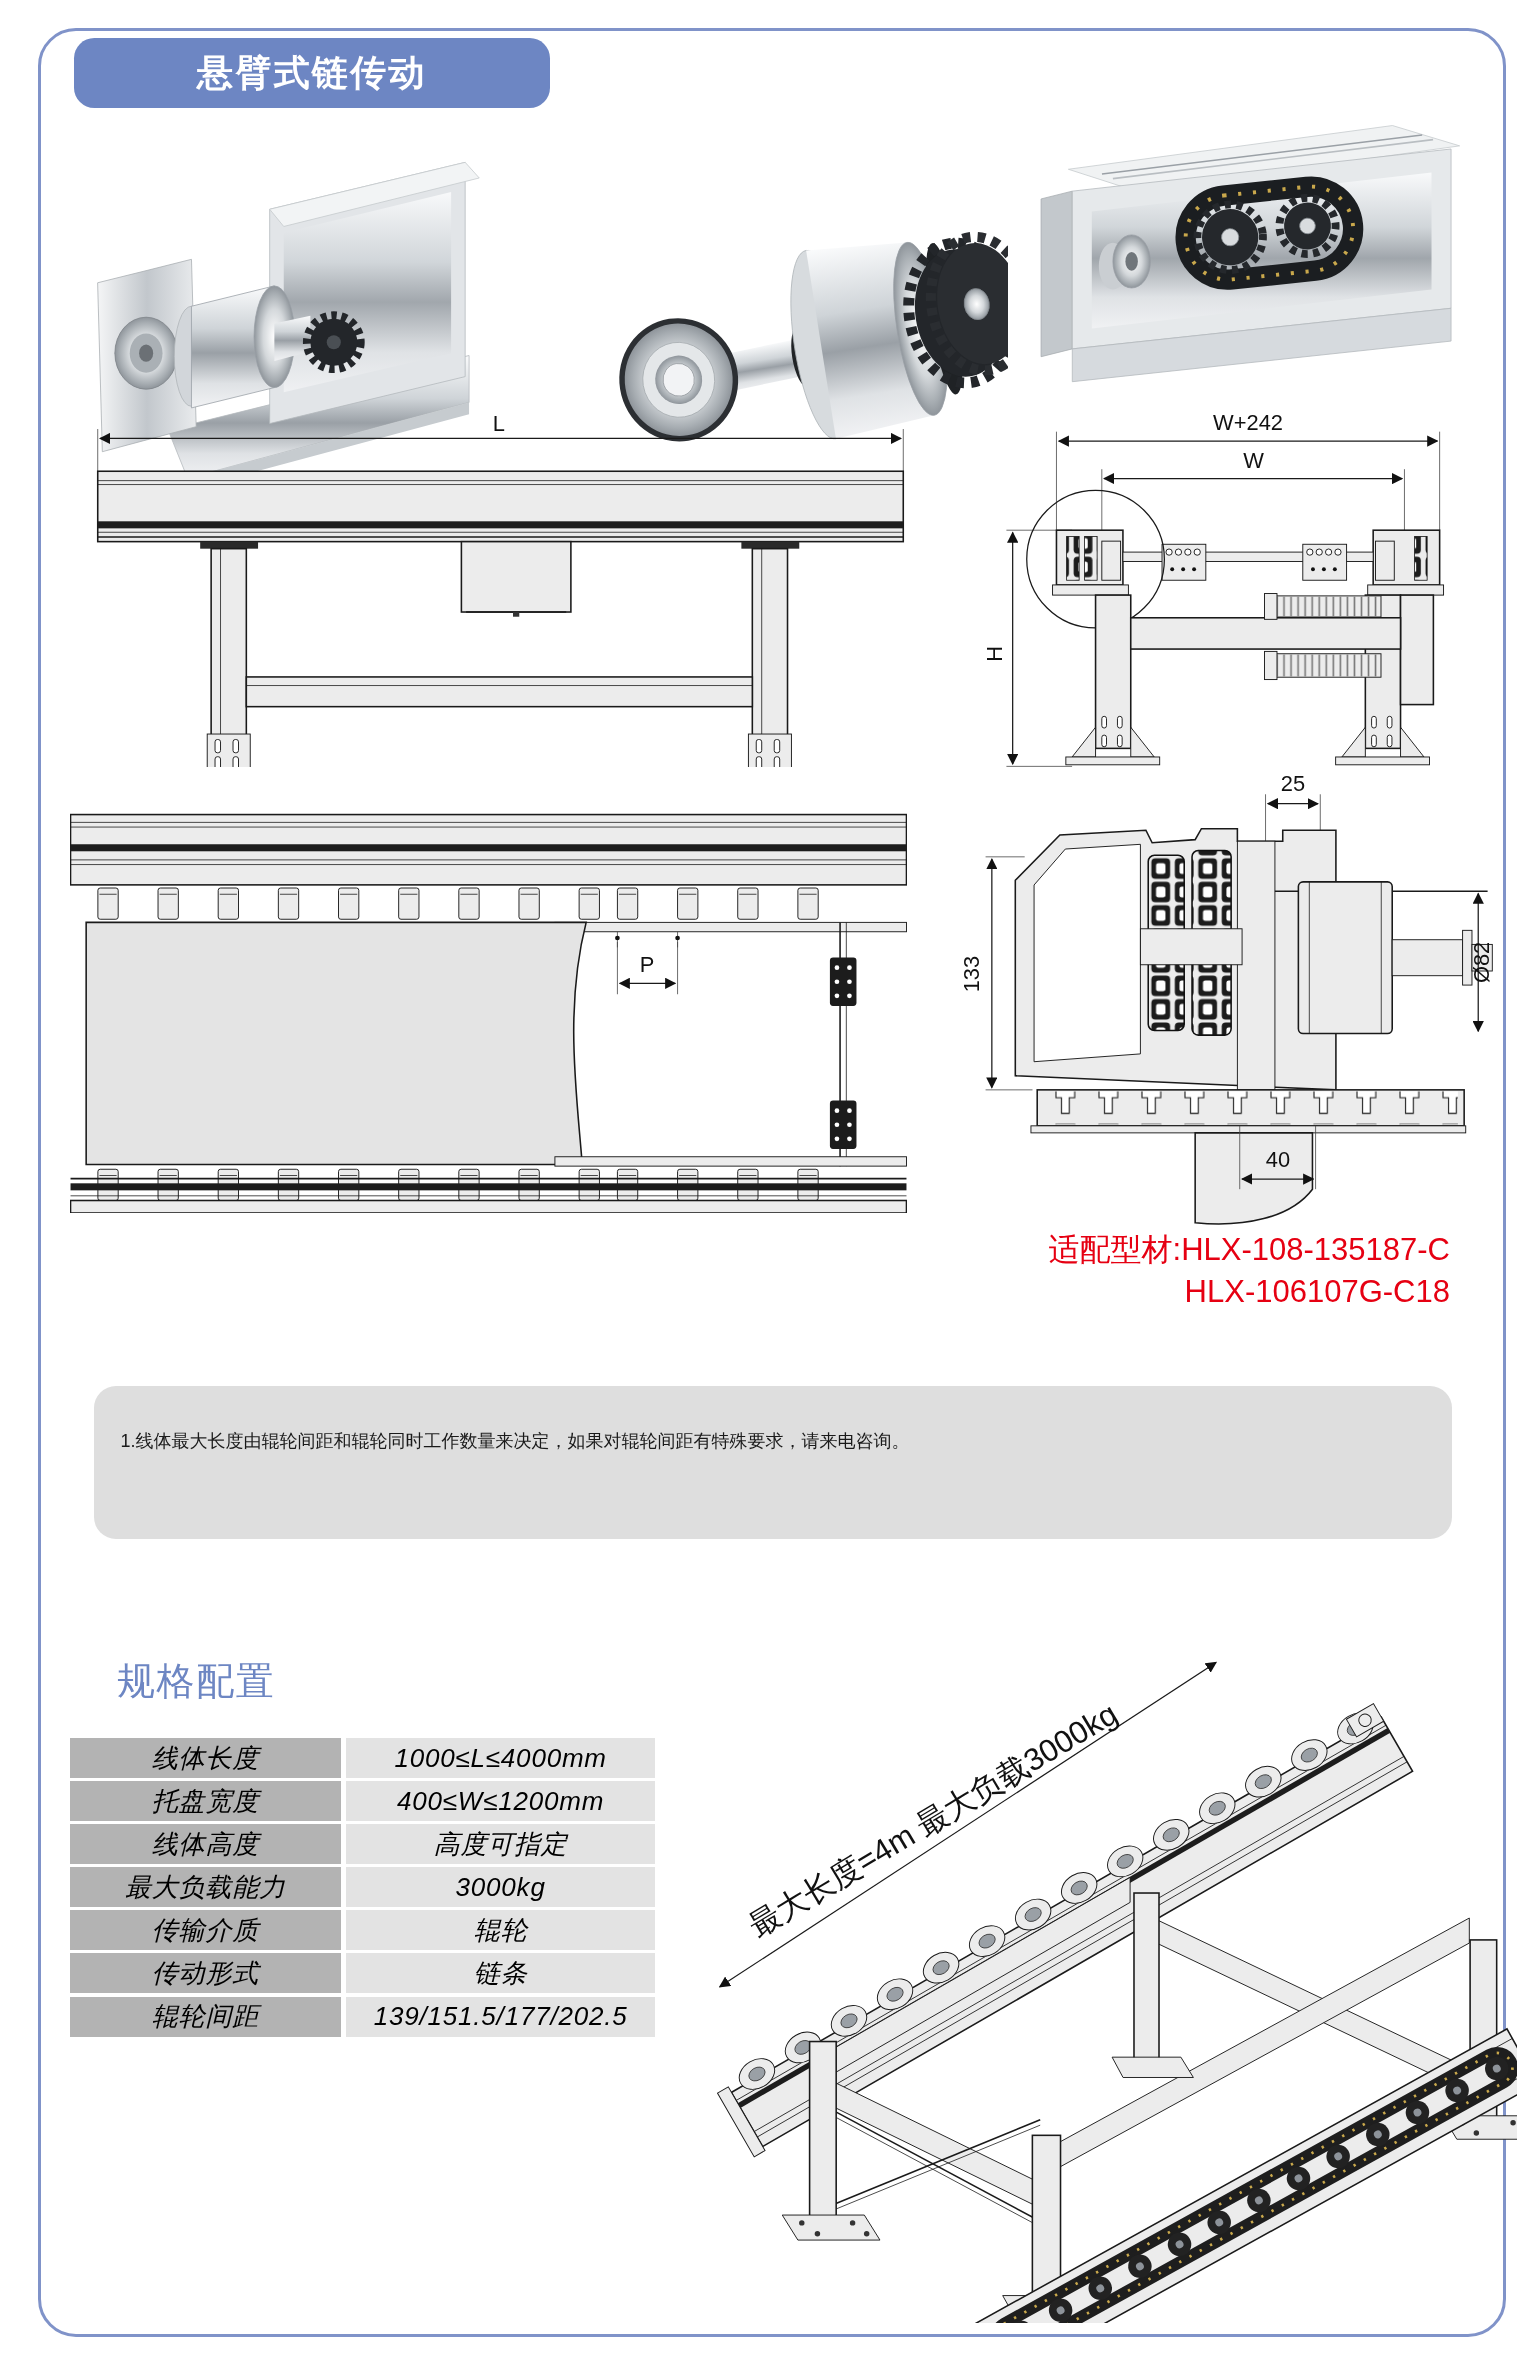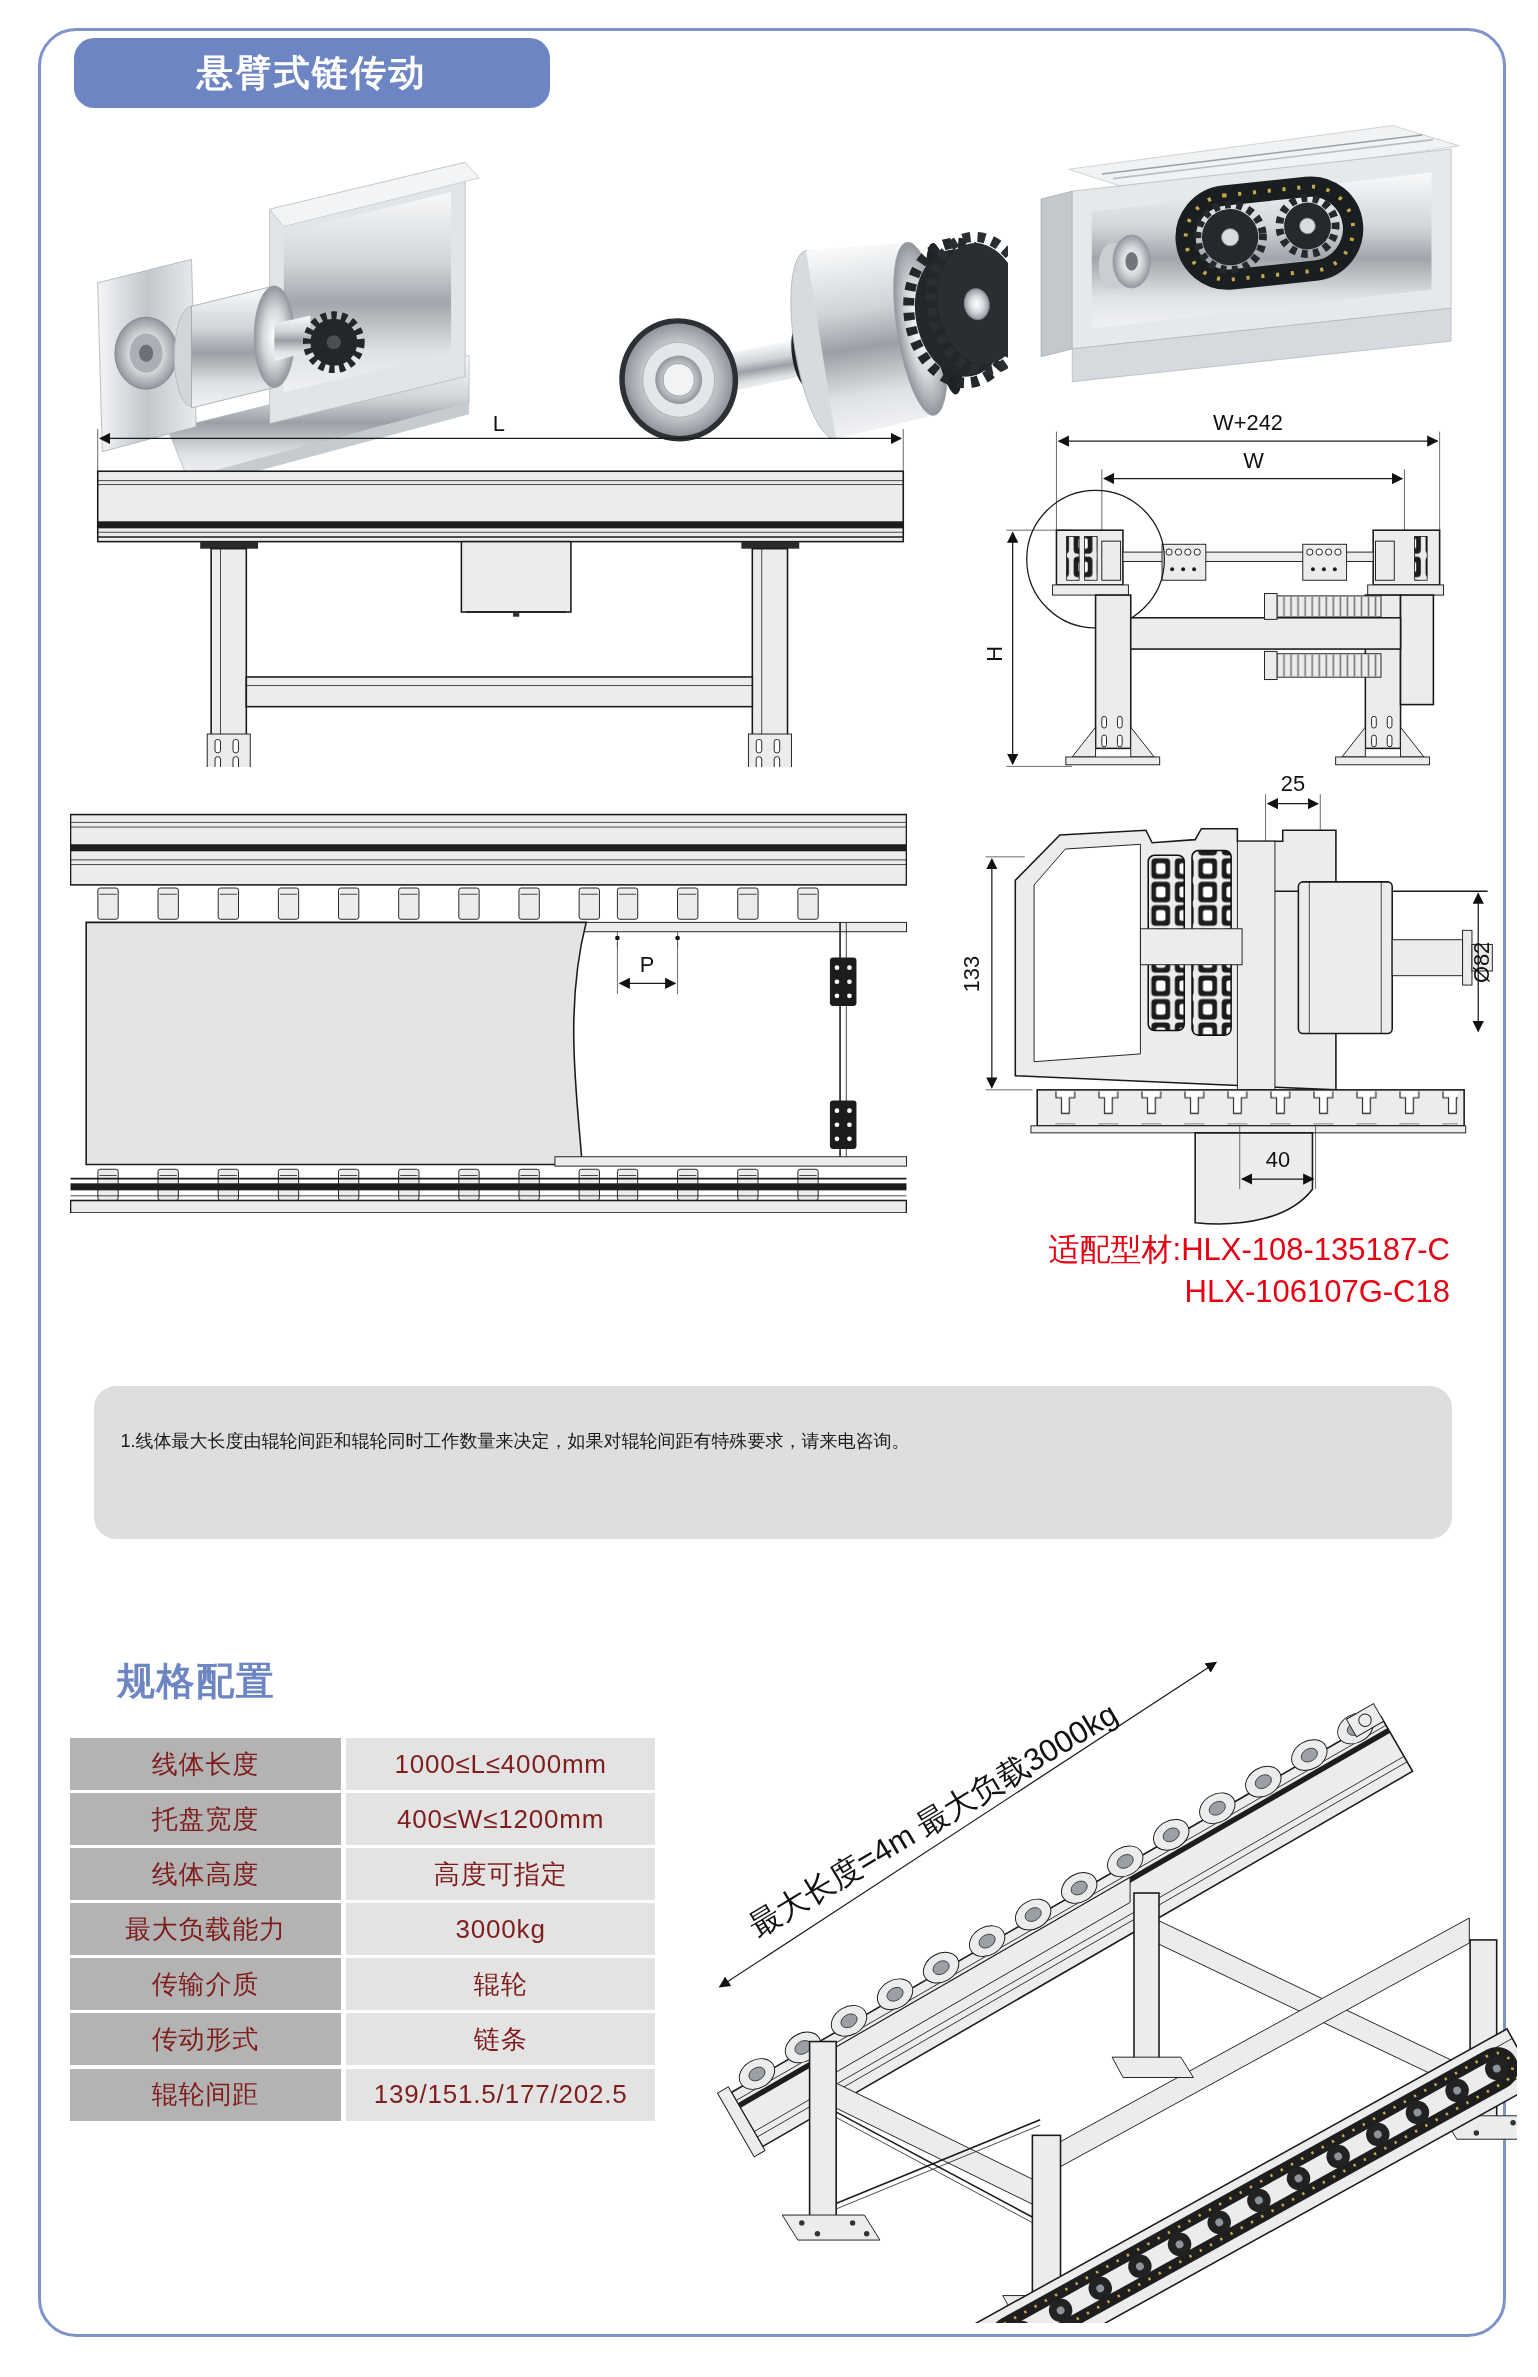--- a/index.html
+++ b/index.html
@@ -9,27 +9,27 @@
   #page-border{left:38px;top:28px;width:1468px;height:2309px;border:3.1px solid #8093c9;border-radius:38px;box-sizing:border-box;}
   
   #title-badge{left:74px;top:38px;width:476px;height:70px;background:#6d86c3;border-radius:20.3px;
     display:flex;align-items:center;justify-content:center;color:#ffffff;font-size:36px;font-weight:bold;letter-spacing:2.3px;}
   
   #compat{right:88px;top:1229px;width:594px;text-align:right;color:#e60012;font-size:31px;line-height:42px;font-weight:500;}
   
   #note-box{left:94px;top:1386px;width:1358px;height:153px;background:#dedede;border-radius:22px;box-sizing:border-box;
     padding:31px 26.6px 0 26.6px;font-size:18px;line-height:48px;color:#1a1a1a;}
   
-  #spec-title{left:117px;top:1656px;font-size:38px;font-weight:bold;color:#6d86c3;letter-spacing:1.6px;}
+  #spec-title{left:117px;top:1656px;font-size:38px;font-weight:normal;color:#6d86c3;letter-spacing:1.6px;}
   #spec-table{left:70px;top:1738px;width:585px;border-collapse:separate;border-spacing:0;}
   #spec-table .trow{display:flex;margin-bottom:3.1px;}
   #spec-table .cl{width:271px;background:#b3b3b3;margin-right:5.5px;}
   #spec-table .cv{width:309px;background:#e3e3e3;}
-  #spec-table .cl,#spec-table .cv{height:52px;display:flex;align-items:center;justify-content:center;
-    font-size:26px;color:#7f1d1d;letter-spacing:0.8px;white-space:nowrap;}
+  #spec-table .cl,#spec-table .cv{height:40px;display:flex;align-items:center;justify-content:center;
+    font-size:26px;color:#000000;letter-spacing:0.8px;white-space:nowrap;font-style:italic;}
   
   svg text{font-family:"Liberation Sans",sans-serif;fill:#111111;}
   .mt{fill:#ececec;stroke:#1a1a1a;stroke-width:2;}
   .mtt{fill:#ececec;stroke:#1a1a1a;stroke-width:1.2;}
   .wt{fill:#ffffff;stroke:#1a1a1a;stroke-width:1.2;}
   .ln{stroke:#1a1a1a;stroke-width:2;fill:none;}
   .lnt{stroke:#1a1a1a;stroke-width:1;fill:none;}
   .dk{fill:#1d1d1d;stroke:none;}
   .dim{stroke:#1a1a1a;stroke-width:1.6;fill:none;}
   .ext{stroke:#444444;stroke-width:1;fill:none;}

